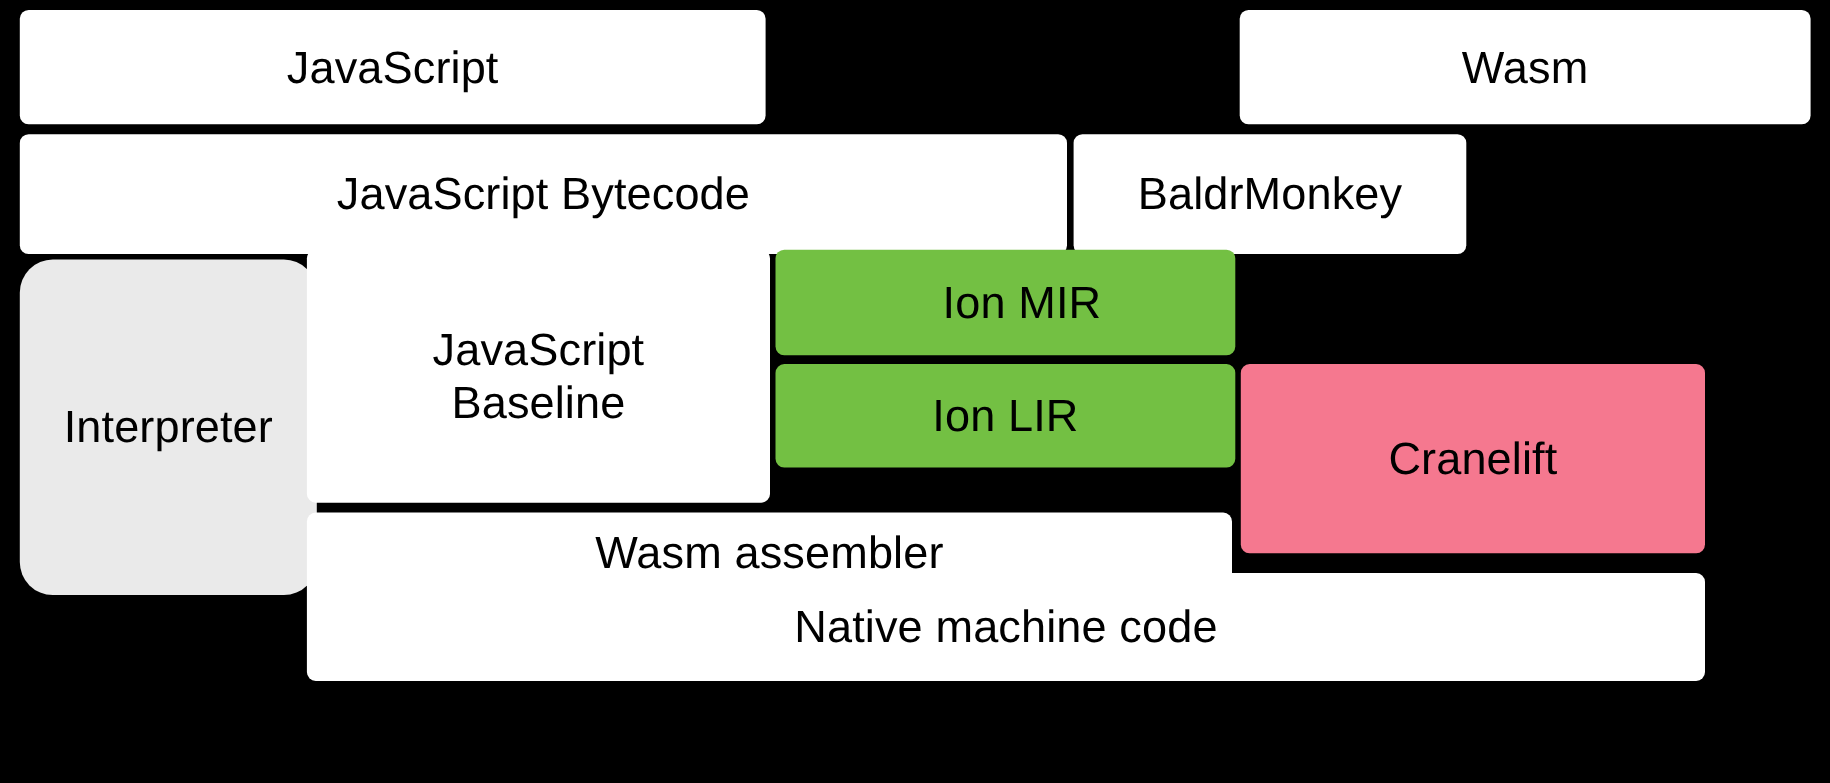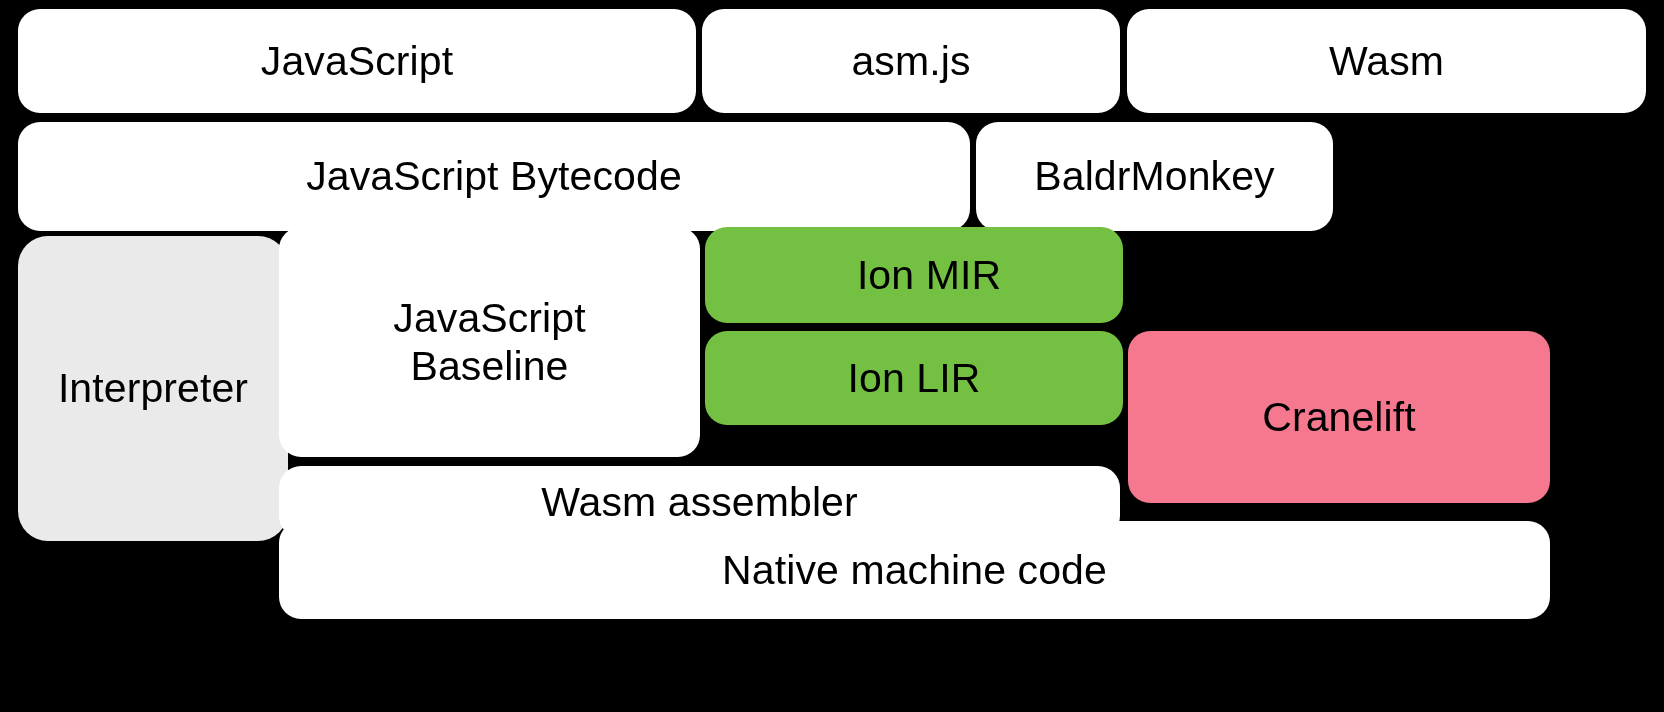--- a/index.html
+++ b/index.html
@@ -18,21 +18,21 @@
     background: #000000;
     overflow: hidden;
   }
   .node {
     position: absolute;
     box-sizing: border-box;
     display: flex;
     align-items: center;
     justify-content: center;
     text-align: center;
-    border-radius: 22px;
+    border-radius: 8px;
     color: #000000;
     font-size: 41px;
     font-weight: 400;
     line-height: 1.18;
     letter-spacing: 0.1px;
     white-space: pre-line;
     user-select: none;
   }
   .fill-white  { background: #FFFFFF; }
   .fill-gray   { background: #EAEAEA; }
@@ -59,21 +59,20 @@
   .n-macro-assembler { left: 279px;  top: 466px; width: 841px; height: 72px;  }
   .n-native-code     { left: 279px;  top: 521px; width: 1271px; height: 98px; }
 </style>
 </head>
 <body>
 
 <div id="stage">
 
   <div class="node fill-white n-javascript">JavaScript</div>
 
-  <div class="node fill-white n-asmjs">asm.js</div>
 
   <div class="node fill-white n-wasm">Wasm</div>
 
   <div class="node fill-white n-js-bytecode">JavaScript Bytecode</div>
 
   <div class="node fill-white n-baldrmonkey">BaldrMonkey</div>
 
   <div class="node fill-gray n-interpreter">Interpreter</div>
 
   <div class="node fill-white n-js-baseline">JavaScript

